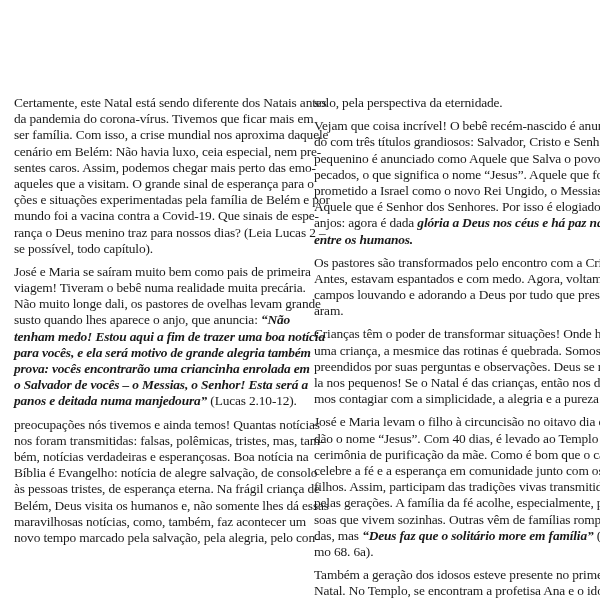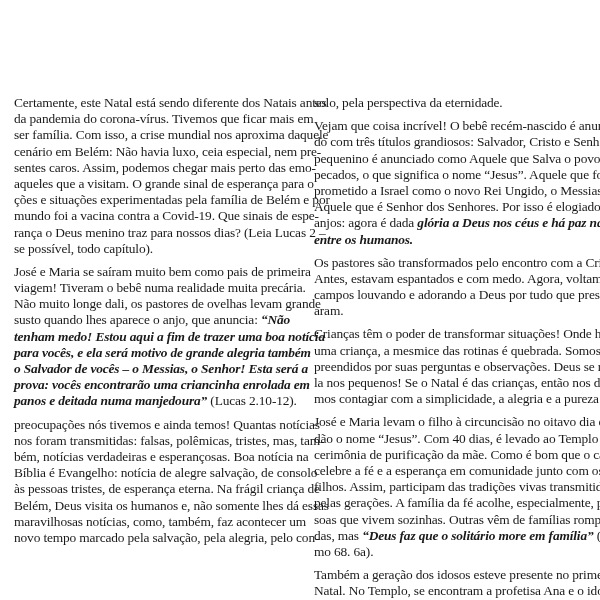--- a/index.html
+++ b/index.html
@@ -30,22 +30,22 @@
       <span class="ln"><span>rança o Deus menino traz para nossos dias? (Leia Lucas 2 –</span></span>
       <span class="ln last"><span>se possível, todo capítulo).</span></span>
     </div>
     <div class="para">
       <span class="ln"><span>José e Maria se saíram muito bem como pais de primeira</span></span>
       <span class="ln"><span>viagem! Tiveram o bebê numa realidade muita precária.</span></span>
       <span class="ln"><span>Não muito longe dali, os pastores de ovelhas levam grande</span></span>
       <span class="ln"><span>susto quando lhes aparece o anjo, que anuncia: </span><span class="bi">“Não</span></span>
       <span class="ln"><span class="bi">tenham medo! Estou aqui a fim de trazer uma boa notícia</span></span>
       <span class="ln"><span class="bi">para vocês, e ela será motivo de grande alegria também</span></span>
+      <span class="ln"><span class="bi">prova: vocês encontrarão uma criancinha enrolada em</span></span>
       <span class="ln"><span class="bi">o Salvador de vocês – o Messias, o Senhor! Esta será a</span></span>
-      <span class="ln"><span class="bi">prova: vocês encontrarão uma criancinha enrolada em</span></span>
       <span class="ln last"><span class="bi">panos e deitada numa manjedoura”</span><span> (Lucas 2.10-12).</span></span>
     </div>
     <div class="para">
       <span class="ln"><span>preocupações nós tivemos e ainda temos! Quantas notícias</span></span>
       <span class="ln"><span>nos foram transmitidas: falsas, polêmicas, tristes, mas, tam-</span></span>
       <span class="ln"><span>bém, notícias verdadeiras e esperançosas. Boa notícia na</span></span>
       <span class="ln"><span>Bíblia é Evangelho: notícia de alegre salvação, de consolo</span></span>
       <span class="ln"><span>às pessoas tristes, de esperança eterna. Na frágil criança de</span></span>
       <span class="ln"><span>Belém, Deus visita os humanos e, não somente lhes dá essas</span></span>
       <span class="ln"><span>maravilhosas notícias, como, também, faz acontecer um</span></span>

